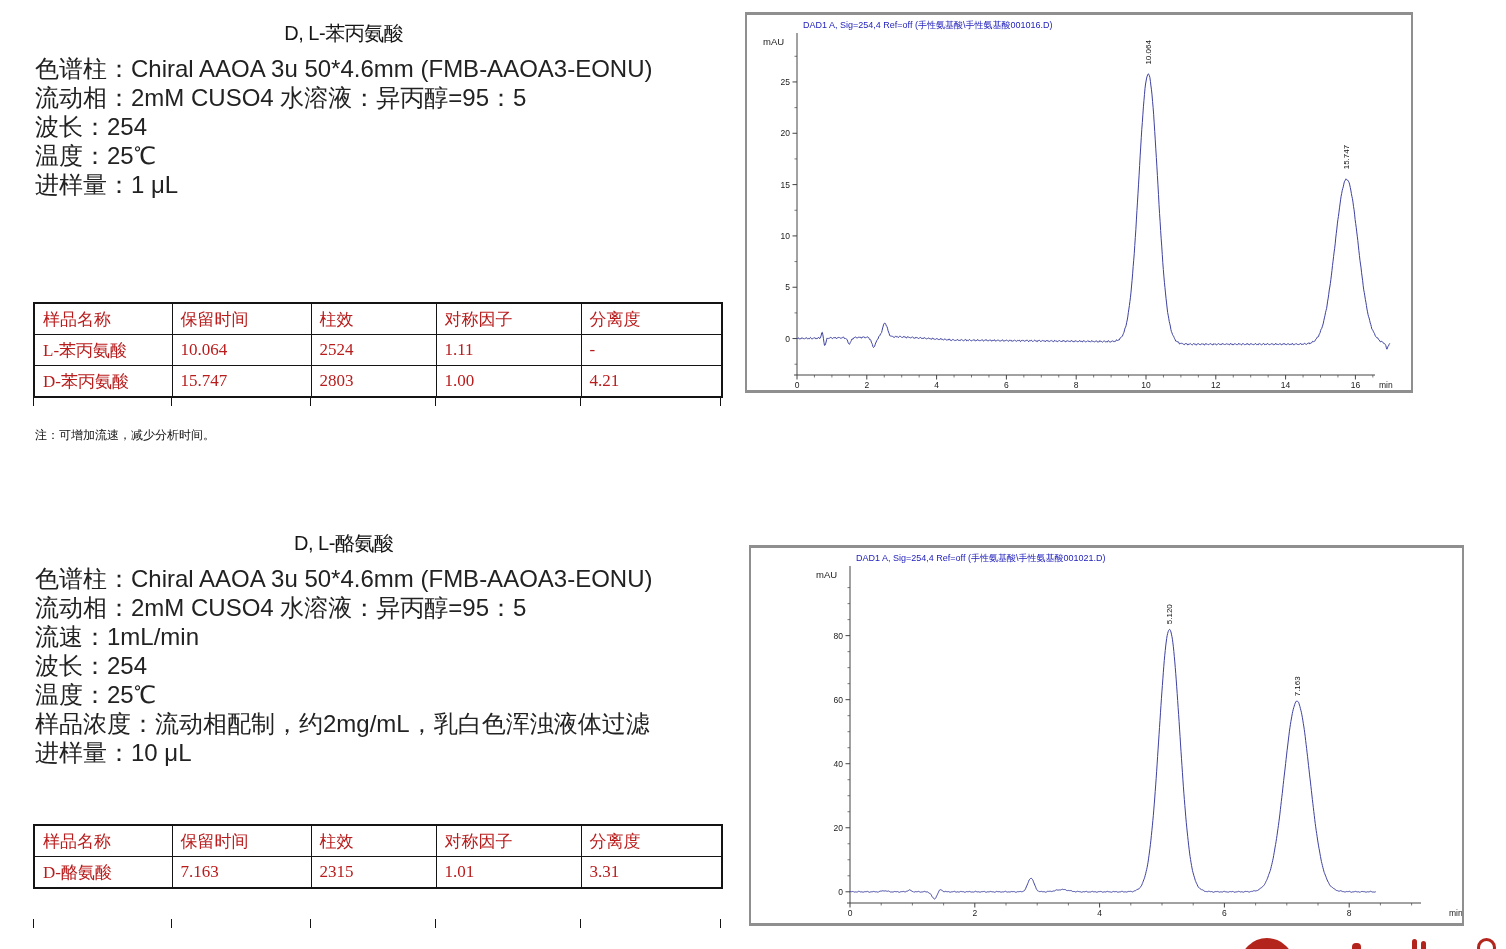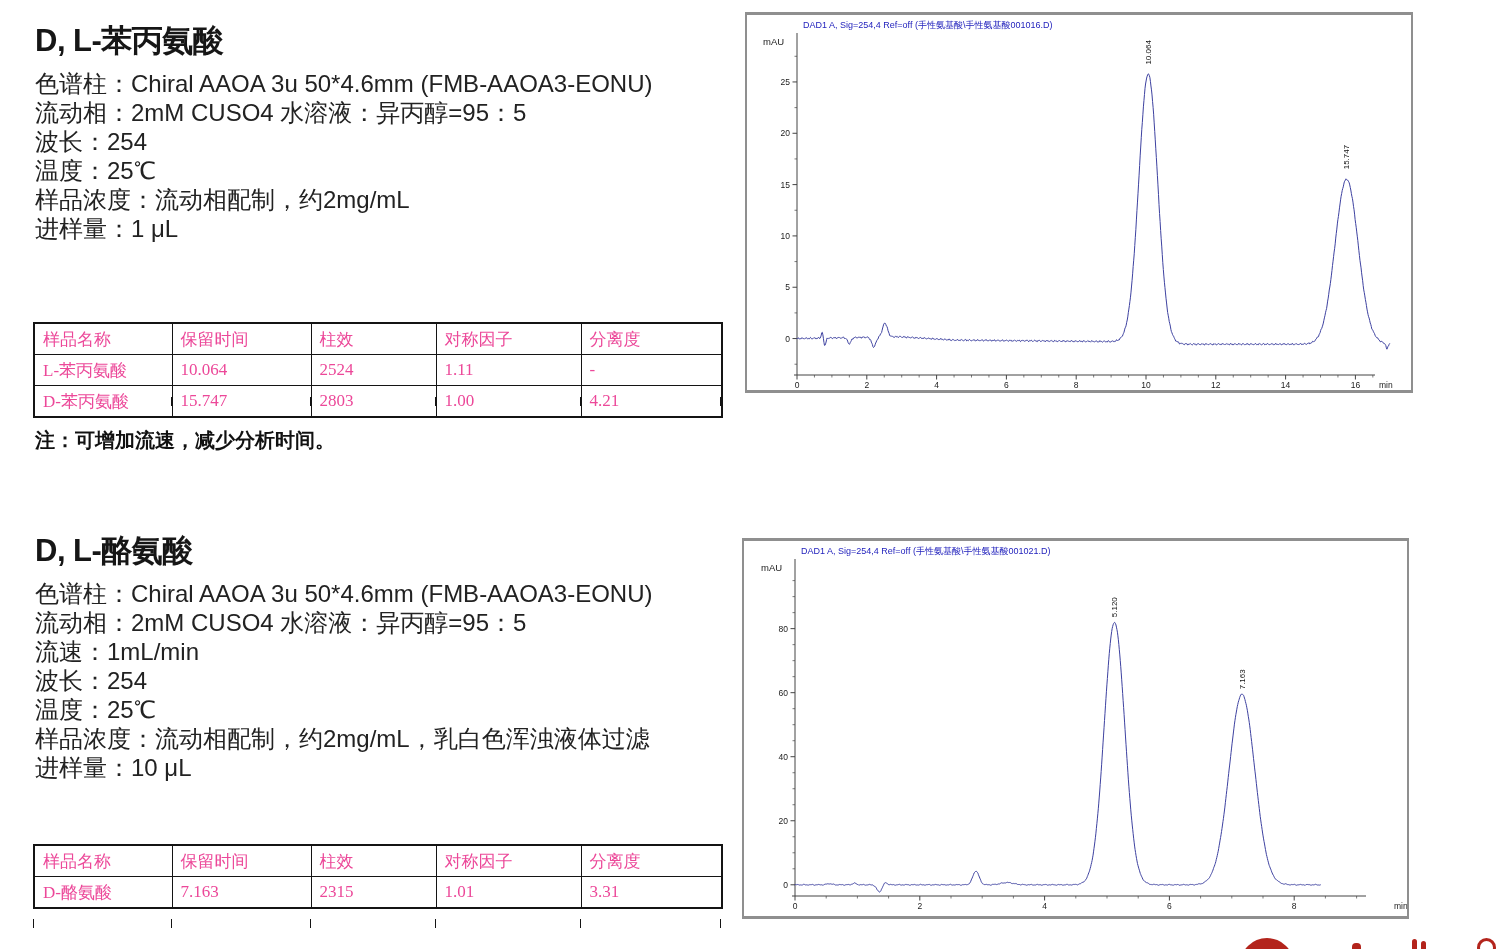--- a/index.html
+++ b/index.html
@@ -2,33 +2,33 @@
 <html style="--logo-red: #b3241c;"><head>
 <meta charset="utf-8">
 <style>
   html,body{margin:0;padding:0;}
   body{
     position:relative;width:1506px;height:949px;background:#ffffff;
     overflow:hidden;font-family:"Liberation Sans",sans-serif;color:#1f1f1f;
   }
   .abs{position:absolute;}
   
-  .compound-title{font-size:31px;font-weight:700;letter-spacing:-0.5px;color:#161616;margin:0;}
+  .compound-title{font-size:20px;font-weight:400;letter-spacing:-0.5px;color:#161616;margin:0;text-align:center;}
   .params{font-size:24px;line-height:29px;color:#222;}
   .param-line{white-space:nowrap;}
   
   table.results{border-collapse:collapse;table-layout:fixed;width:688px;
-    font-family:"Liberation Serif",serif;font-size:17px;color:#ec4899;margin-top:20px;}
+    font-family:"Liberation Serif",serif;font-size:17px;color:#b91c1c;}
   table.results th,table.results td{
     border:1px solid #141414;padding:0 8px;text-align:left;font-weight:normal;
     height:30px;overflow:hidden;white-space:nowrap;}
   table.results{border:2px solid #141414;}
   .stubs{position:absolute;width:688px;height:9px;}
   .stubs i{position:absolute;top:0;width:1px;height:9px;background:#141414;}
-  .note{font-family:"Liberation Serif",serif;font-size:20px;color:#111;margin:0;white-space:nowrap;font-weight:bold;}
+  .note{font-family:"Liberation Serif",serif;font-size:12px;color:#111;margin:0;white-space:nowrap;}
   
   .chart-frame{position:absolute;background:#fff;border:2px solid #8f8f8f;
     border-top-width:3px;border-bottom-width:3px;}
   .chart-frame svg{display:block;}
   .c-hdr{font:9px "Liberation Sans",sans-serif;}
   .c-ylab{font:9.5px "Liberation Sans",sans-serif;fill:#222;}
   .c-tick{font:8.5px "Liberation Sans",sans-serif;fill:#222;}
   .c-ax{stroke:#444;stroke-width:1;fill:none;}
   .c-ax.thin{stroke-width:0.7;}
   .c-trace{fill:none;stroke-width:1;stroke-linejoin:round;stroke-linecap:round;}
@@ -45,21 +45,20 @@
 </head>
 <body>
 
 <section class="abs" style="left:35px;top:20px;">
   <h1 class="compound-title">D, L-苯丙氨酸</h1>
   <div class="params" style="margin-top:7px;">
     <div class="param-line">色谱柱：Chiral AAOA 3u 50*4.6mm (FMB-AAOA3-EONU)</div>
     <div class="param-line">流动相：2mM CUSO4 水溶液：异丙醇=95：5</div>
     <div class="param-line">波长：254</div>
     <div class="param-line">温度：25℃</div>
-    <div class="param-line">样品浓度：流动相配制，约2mg/mL</div>
     <div class="param-line">进样量：1 μL</div>
   </div>
 </section>
 
 <table class="results abs" style="left:33px;top:302px;">
   <colgroup>
       <col style="width:138px">
       <col style="width:139px">
       <col style="width:125px">
       <col style="width:145px">
@@ -218,21 +217,21 @@
       <line x1="573.5" y1="360" x2="573.5" y2="362.5" class="c-ax thin"></line>
       <line x1="590.9499999999999" y1="360" x2="590.9499999999999" y2="362.5" class="c-ax thin"></line>
       <line x1="625.85" y1="360" x2="625.85" y2="362.5" class="c-ax thin"></line>
       <text x="632" y="373" class="c-tick">min</text>
       <path d="M50.00 323.48L50.54 323.46L51.08 322.90L51.62 322.90L52.15 324.01L52.69 324.07L53.23 323.49L53.77 323.90L54.31 323.70L54.85 322.64L55.39 322.88L55.93 323.62L56.46 323.60L57.00 323.83L57.54 323.95L58.08 323.37L58.62 323.16L59.16 323.03L59.70 322.70L60.24 323.44L60.77 324.17L61.31 323.54L61.85 323.38L62.39 323.72L62.93 322.86L63.47 322.39L64.01 323.34L64.55 323.68L65.08 323.50L65.62 323.78L66.16 323.48L66.70 322.89L67.24 322.90L67.78 322.75L68.32 322.95L68.86 323.90L69.39 323.79L69.93 323.07L70.47 323.36L71.01 323.15L71.55 322.23L72.09 322.76L72.63 323.61L73.17 323.00L73.70 321.91L74.24 320.16L74.78 317.73L75.32 317.39L75.86 319.81L76.40 323.30L76.94 327.36L77.48 330.30L78.01 330.27L78.55 328.85L79.09 327.01L79.63 324.32L80.17 322.94L80.71 323.60L81.25 323.67L81.79 323.11L82.32 323.28L82.86 323.02L83.40 322.34L83.94 322.50L84.48 322.77L85.02 323.01L85.56 323.64L86.09 323.37L86.63 322.59L87.17 322.81L87.71 322.69L88.25 322.02L88.79 322.78L89.33 323.71L89.87 323.14L90.40 322.85L90.94 323.04L91.48 322.40L92.02 322.12L92.56 322.65L93.10 322.88L93.64 323.23L94.18 323.44L94.71 322.66L95.25 322.34L95.79 322.67L96.33 322.19L96.87 322.25L97.41 323.52L97.95 323.66L98.49 323.11L99.02 323.73L99.56 324.30L100.10 324.60L100.64 326.09L101.18 327.78L101.72 328.73L102.26 329.35L102.80 328.82L103.33 327.36L103.87 326.51L104.41 325.43L104.95 324.00L105.49 324.03L106.03 324.21L106.57 323.00L107.11 322.41L107.64 322.63L108.18 322.04L108.72 321.84L109.26 322.67L109.80 322.93L110.34 322.87L110.88 322.85L111.42 322.18L111.95 321.88L112.49 322.28L113.03 322.07L113.57 322.25L114.11 323.28L114.65 322.99L115.19 321.98L115.72 322.21L116.26 322.22L116.80 321.63L117.34 322.19L117.88 322.94L118.42 322.74L118.96 322.61L119.50 322.33L120.03 321.75L120.57 322.03L121.11 322.43L121.65 322.51L122.19 323.62L122.73 324.66L123.27 324.48L123.81 325.25L124.34 327.14L124.88 328.23L125.42 329.59L125.96 331.73L126.50 332.50L127.04 332.01L127.58 331.28L128.12 329.72L128.65 328.05L129.19 327.02L129.73 325.64L130.27 324.58L130.81 324.29L131.35 322.97L131.89 321.26L132.43 320.96L132.96 320.37L133.50 318.89L134.04 318.32L134.58 317.55L135.12 315.23L135.66 312.98L136.20 311.10L136.74 309.15L137.27 308.29L137.81 308.26L138.35 308.40L138.89 309.63L139.43 311.07L139.97 311.65L140.51 313.22L141.05 315.71L141.58 317.04L142.12 318.40L142.66 320.48L143.20 321.16L143.74 320.83L144.28 321.13L144.82 321.20L145.36 321.16L145.89 321.78L146.43 322.07L146.97 322.10L147.51 322.42L148.05 321.79L148.59 320.92L149.13 321.47L149.66 321.82L150.20 321.40L150.74 322.08L151.28 322.66L151.82 321.79L152.36 321.32L152.90 321.58L153.44 321.40L153.97 321.66L154.51 322.30L155.05 322.32L155.59 322.40L156.13 322.32L156.67 321.41L157.21 321.39L157.75 322.25L158.28 322.10L158.82 322.14L159.36 323.07L159.90 322.73L160.44 321.70L160.98 321.90L161.52 322.13L162.06 322.01L162.59 322.62L163.13 323.00L163.67 322.79L164.21 322.78L164.75 322.26L165.29 321.71L165.83 322.44L166.37 322.92L166.90 322.58L167.44 323.16L167.98 323.55L168.52 322.45L169.06 322.06L169.60 322.69L170.14 322.65L170.68 322.82L171.21 323.52L171.75 323.43L172.29 323.11L172.83 322.95L173.37 322.37L173.91 322.55L174.45 323.45L174.99 323.35L175.52 323.29L176.06 323.99L176.60 323.43L177.14 322.41L177.68 322.91L178.22 323.40L178.76 323.22L179.29 323.76L179.83 324.14L180.37 323.62L180.91 323.37L181.45 323.12L181.99 322.89L182.53 323.65L183.07 324.13L183.60 323.76L184.14 324.13L184.68 324.28L185.22 323.15L185.76 322.99L186.30 323.93L186.84 323.93L187.38 323.95L187.91 324.62L188.45 324.37L188.99 323.74L189.53 323.68L190.07 323.51L190.61 323.81L191.15 324.63L191.69 324.53L192.22 324.32L192.76 324.75L193.30 324.12L193.84 323.28L194.38 324.09L194.92 324.72L195.46 324.40L196.00 324.82L196.53 325.12L197.07 324.35L197.61 324.02L198.15 324.16L198.69 324.21L199.23 324.86L199.77 325.27L200.31 324.84L200.84 324.95L201.38 324.95L201.92 323.98L202.46 324.11L203.00 325.25L203.54 325.17L204.08 325.00L204.62 325.59L205.15 325.19L205.69 324.39L206.23 324.58L206.77 324.83L207.31 325.09L207.85 325.70L208.39 325.53L208.93 325.13L209.46 325.30L210.00 324.74L210.54 324.18L211.08 325.18L211.62 325.77L212.16 325.22L212.70 325.47L213.23 325.66L213.77 324.71L214.31 324.44L214.85 324.99L215.39 325.16L215.93 325.54L216.47 325.81L217.01 325.29L217.54 325.14L218.08 325.10L218.62 324.41L219.16 324.77L219.70 325.90L220.24 325.63L220.78 325.23L221.32 325.71L221.85 325.20L222.39 324.37L222.93 324.87L223.47 325.40L224.01 325.46L224.55 325.82L225.09 325.64L225.63 325.09L226.16 325.12L226.70 324.82L227.24 324.60L227.78 325.64L228.32 326.08L228.86 325.33L229.40 325.45L229.94 325.60L230.47 324.64L231.01 324.58L231.55 325.50L232.09 325.64L232.63 325.68L233.17 325.86L233.71 325.32L234.25 325.00L234.78 325.07L235.32 324.78L235.86 325.27L236.40 326.23L236.94 325.77L237.48 325.22L238.02 325.63L238.56 325.15L239.09 324.46L239.63 325.29L240.17 325.95L240.71 325.69L241.25 325.81L241.79 325.66L242.33 325.03L242.87 325.04L243.40 325.09L243.94 325.14L244.48 326.03L245.02 326.23L245.56 325.34L246.10 325.37L246.64 325.55L247.17 324.72L247.71 324.91L248.25 326.04L248.79 326.00L249.33 325.67L249.87 325.81L250.41 325.32L250.95 324.93L251.48 325.22L252.02 325.30L252.56 325.74L253.10 326.40L253.64 325.78L254.18 325.17L254.72 325.57L255.26 325.21L255.79 324.74L256.33 325.78L256.87 326.38L257.41 325.76L257.95 325.70L258.49 325.66L259.03 325.03L259.57 325.10L260.10 325.52L260.64 325.69L261.18 326.25L261.72 326.22L262.26 325.30L262.80 325.31L263.34 325.58L263.88 324.96L264.41 325.37L264.95 326.51L265.49 326.17L266.03 325.55L266.57 325.75L267.11 325.37L267.65 324.98L268.19 325.52L268.72 325.87L269.26 326.08L269.80 326.38L270.34 325.72L270.88 325.14L271.42 325.57L271.96 325.42L272.50 325.17L273.03 326.25L273.57 326.64L274.11 325.69L274.65 325.56L275.19 325.70L275.73 325.13L276.27 325.32L276.80 326.03L277.34 326.15L277.88 326.28L278.42 326.10L278.96 325.28L279.50 325.33L280.04 325.72L280.58 325.36L281.11 325.84L281.65 326.81L282.19 326.16L282.73 325.38L283.27 325.73L283.81 325.52L284.35 325.18L284.89 325.94L285.42 326.39L285.96 326.23L286.50 326.21L287.04 325.65L287.58 325.19L288.12 325.69L288.66 325.75L289.20 325.66L289.73 326.59L290.27 326.68L290.81 325.53L291.35 325.48L291.89 325.84L292.43 325.36L292.97 325.65L293.51 326.53L294.04 326.43L294.58 326.14L295.12 325.94L295.66 325.36L296.20 325.46L296.74 325.98L297.28 325.84L297.82 326.24L298.35 326.90L298.89 326.03L299.43 325.26L299.97 325.82L300.51 325.78L301.05 325.50L301.59 326.37L302.13 326.77L302.66 326.19L303.20 325.97L303.74 325.68L304.28 325.38L304.82 325.91L305.36 326.17L305.90 326.12L306.44 326.75L306.97 326.56L307.51 325.39L308.05 325.51L308.59 326.10L309.13 325.70L309.67 326.03L310.21 326.92L310.74 326.52L311.28 325.89L311.82 325.86L312.36 325.57L312.90 325.71L313.44 326.32L313.98 326.31L314.52 326.49L315.05 326.80L315.59 325.87L316.13 325.26L316.67 326.04L317.21 326.13L317.75 325.86L318.29 326.73L318.83 326.95L319.36 326.01L319.90 325.78L320.44 325.84L320.98 325.69L321.52 326.19L322.06 326.59L322.60 326.46L323.14 326.70L323.67 326.36L324.21 325.36L324.75 325.70L325.29 326.44L325.83 326.08L326.37 326.37L326.91 327.14L327.45 326.44L327.98 325.65L328.52 325.91L329.06 325.92L329.60 326.02L330.14 326.66L330.68 326.69L331.22 326.56L331.76 326.57L332.29 325.78L332.83 325.43L333.37 326.36L333.91 326.52L334.45 326.21L334.99 326.95L335.53 326.94L336.07 325.80L336.60 325.72L337.14 326.17L337.68 326.08L338.22 326.49L338.76 326.94L339.30 326.64L339.84 326.51L340.37 326.19L340.91 325.51L341.45 326.03L341.99 326.81L342.53 326.45L343.07 326.61L343.61 327.17L344.15 326.27L344.68 325.52L345.22 326.14L345.76 326.37L346.30 326.35L346.84 326.94L347.38 326.94L347.92 326.47L348.46 326.33L348.99 325.85L349.53 325.78L350.07 326.74L350.61 326.88L351.15 326.48L351.69 327.01L352.23 326.82L352.77 325.65L353.30 325.84L353.84 326.61L354.38 326.48L354.92 326.73L355.46 327.16L356.00 326.67L356.54 326.26L357.08 326.13L357.61 325.84L358.15 326.43L358.69 327.14L359.23 326.72L359.77 326.69L360.31 327.04L360.85 326.10L361.39 325.54L361.92 326.49L362.46 326.79L363.00 326.54L363.54 327.02L364.08 326.92L364.62 326.16L365.16 325.99L365.70 325.90L366.23 325.98L366.77 326.74L367.31 326.73L367.85 326.13L368.39 326.32L368.93 325.91L369.47 324.74L370.01 325.05L370.54 325.77L371.08 325.22L371.62 324.96L372.16 324.99L372.70 323.91L373.24 322.89L373.78 322.51L374.31 321.91L374.85 321.63L375.39 321.27L375.93 319.76L376.47 318.37L377.01 317.22L377.55 314.90L378.09 312.92L378.62 312.14L379.16 310.22L379.70 307.30L380.24 304.99L380.78 301.86L381.32 297.67L381.86 294.07L382.40 290.49L382.93 286.34L383.47 282.21L384.01 277.11L384.55 271.04L385.09 265.29L385.63 258.82L386.17 251.49L386.71 245.20L387.24 238.77L387.78 230.52L388.32 222.30L388.86 214.29L389.40 204.92L389.94 195.55L390.48 187.09L391.02 178.21L391.55 169.17L392.09 160.19L392.63 150.42L393.17 140.89L393.71 132.02L394.25 122.72L394.79 114.27L395.33 107.36L395.86 99.75L396.40 91.87L396.94 85.57L397.48 79.46L398.02 73.28L398.56 69.01L399.10 65.97L399.64 63.06L400.17 61.16L400.71 59.81L401.25 58.78L401.79 59.24L402.33 60.57L402.87 62.45L403.41 66.32L403.95 70.97L404.48 74.87L405.02 79.95L405.56 86.36L406.10 92.33L406.64 99.21L407.18 107.88L407.72 116.42L408.25 124.83L408.79 133.80L409.33 142.41L409.87 151.18L410.41 160.68L410.95 169.87L411.49 179.40L412.03 189.64L412.56 198.54L413.10 206.56L413.64 215.49L414.18 223.80L414.72 231.10L415.26 239.41L415.80 247.73L416.34 254.54L416.87 261.07L417.41 267.28L417.95 272.54L418.49 277.95L419.03 283.28L419.57 287.96L420.11 293.00L420.65 297.47L421.18 300.21L421.72 303.19L422.26 306.62L422.80 308.76L423.34 311.06L423.88 314.40L424.42 316.60L424.96 317.82L425.49 319.40L426.03 320.45L426.57 321.19L427.11 322.56L427.65 323.70L428.19 324.75L428.73 326.14L429.27 326.36L429.80 325.98L430.34 326.74L430.88 327.17L431.42 326.89L431.96 327.89L432.50 329.02L433.04 328.64L433.58 328.42L434.11 328.63L434.65 328.22L435.19 328.26L435.73 328.86L436.27 329.07L436.81 329.52L437.35 329.72L437.88 328.82L438.42 328.55L438.96 329.09L439.50 328.71L440.04 328.74L440.58 329.92L441.12 329.91L441.66 329.04L442.19 329.09L442.73 328.99L443.27 328.55L443.81 329.00L444.35 329.48L444.89 329.56L445.43 329.83L445.97 329.35L446.50 328.54L447.04 328.91L447.58 329.13L448.12 328.73L448.66 329.51L449.20 330.22L449.74 329.31L450.28 328.82L450.81 329.12L451.35 328.75L451.89 328.73L452.43 329.48L452.97 329.66L453.51 329.64L454.05 329.56L454.59 328.76L455.12 328.58L455.66 329.19L456.20 329.01L456.74 329.10L457.28 330.11L457.82 329.79L458.36 328.71L458.90 328.91L459.43 329.05L459.97 328.65L460.51 329.21L461.05 329.82L461.59 329.61L462.13 329.49L462.67 329.07L463.21 328.48L463.74 328.93L464.28 329.30L464.82 329.04L465.36 329.70L465.90 330.11L466.44 328.99L466.98 328.55L467.52 329.12L468.05 328.88L468.59 328.89L469.13 329.76L469.67 329.82L470.21 329.37L470.75 329.19L471.29 328.67L471.82 328.63L472.36 329.30L472.90 329.29L473.44 329.35L473.98 330.05L474.52 329.49L475.06 328.41L475.60 328.84L476.13 329.20L476.67 328.83L477.21 329.43L477.75 330.02L478.29 329.46L478.83 329.07L479.37 328.89L479.91 328.57L480.44 329.03L480.98 329.51L481.52 329.32L482.06 329.71L482.60 329.83L483.14 328.68L483.68 328.43L484.22 329.25L484.75 329.10L485.29 329.08L485.83 329.94L486.37 329.79L486.91 328.98L487.45 328.89L487.99 328.75L488.53 328.79L489.06 329.46L489.60 329.55L490.14 329.45L490.68 329.81L491.22 329.15L491.76 328.25L492.30 328.93L492.84 329.43L493.37 329.03L493.91 329.57L494.45 330.05L494.99 329.17L495.53 328.69L496.07 328.88L496.61 328.80L497.15 329.19L497.68 329.70L498.22 329.49L498.76 329.55L499.30 329.46L499.84 328.47L500.38 328.48L500.92 329.47L501.45 329.33L501.99 329.22L502.53 329.98L503.07 329.59L503.61 328.59L504.15 328.74L504.69 328.98L505.23 329.01L505.76 329.59L506.30 329.72L506.84 329.40L507.38 329.44L507.92 328.87L508.46 328.28L509.00 329.13L509.54 329.67L510.07 329.20L510.61 329.60L511.15 329.90L511.69 328.83L512.23 328.44L512.77 329.03L513.31 329.10L513.85 329.33L514.38 329.82L514.92 329.53L515.46 329.25L516.00 329.10L516.54 328.44L517.08 328.70L517.62 329.71L518.16 329.52L518.69 329.26L519.23 329.85L519.77 329.30L520.31 328.30L520.85 328.78L521.39 329.32L521.93 329.22L522.47 329.65L523.00 329.76L523.54 329.21L524.08 329.04L524.62 328.74L525.16 328.50L525.70 329.39L526.24 329.85L526.78 329.27L527.31 329.49L527.85 329.64L528.39 328.54L528.93 328.38L529.47 329.33L530.01 329.41L530.55 329.39L531.09 329.81L531.62 329.43L532.16 328.89L532.70 328.85L533.24 328.62L533.78 329.01L534.32 329.88L534.86 329.60L535.39 329.20L535.93 329.60L536.47 329.02L537.01 328.19L537.55 329.00L538.09 329.67L538.63 329.35L539.17 329.59L539.70 329.68L540.24 328.95L540.78 328.72L541.32 328.81L541.86 328.86L542.40 329.61L542.94 329.91L543.48 329.24L544.01 329.28L544.55 329.35L545.09 328.40L545.63 328.53L546.17 329.68L546.71 329.62L547.25 329.32L547.79 329.68L548.32 329.24L548.86 328.57L549.40 328.77L549.94 328.95L550.48 329.29L551.02 329.91L551.56 329.53L552.10 329.00L552.63 329.27L553.17 328.78L553.71 328.23L554.25 329.25L554.79 329.87L555.33 329.24L555.87 329.30L556.41 329.38L556.94 328.53L557.48 328.35L558.02 328.82L558.56 328.97L559.10 329.37L559.64 329.43L560.18 328.64L560.72 328.47L561.25 328.47L561.79 327.69L562.33 327.95L562.87 328.97L563.41 328.51L563.95 327.78L564.49 327.91L565.03 327.23L565.56 326.30L566.10 326.50L566.64 326.63L567.18 326.37L567.72 326.24L568.26 325.34L568.80 324.22L569.33 323.81L569.87 322.90L570.41 321.91L570.95 322.16L571.49 321.68L572.03 319.80L572.57 318.67L573.11 317.63L573.64 315.51L574.18 314.09L574.72 313.38L575.26 311.83L575.80 310.06L576.34 308.08L576.88 305.30L577.42 302.87L577.95 300.66L578.49 297.77L579.03 295.54L579.57 293.63L580.11 290.02L580.65 286.12L581.19 283.14L581.73 279.27L582.26 275.03L582.80 272.00L583.34 268.66L583.88 264.34L584.42 260.14L584.96 255.49L585.50 250.51L586.04 246.22L586.57 241.71L587.11 237.07L587.65 233.34L588.19 228.82L588.73 223.10L589.27 218.43L589.81 214.12L590.35 208.92L590.88 204.70L591.42 201.44L591.96 197.21L592.50 192.85L593.04 188.99L593.58 184.85L594.12 181.28L594.66 178.53L595.19 175.65L595.73 173.50L596.27 171.87L596.81 169.15L597.35 166.79L597.89 165.98L598.43 164.83L598.96 163.82L599.50 164.55L600.04 165.22L600.58 165.07L601.12 165.72L601.66 166.76L602.20 167.80L602.74 169.92L603.27 172.45L603.81 175.02L604.35 178.38L604.89 181.32L605.43 183.55L605.97 187.13L606.51 191.30L607.05 194.72L607.58 199.17L608.12 204.49L608.66 208.49L609.20 212.29L609.74 216.92L610.28 221.20L610.82 225.67L611.36 230.88L611.89 235.72L612.43 240.53L612.97 245.37L613.51 249.05L614.05 252.85L614.59 257.77L615.13 261.95L615.67 265.76L616.20 270.72L616.74 274.88L617.28 277.58L617.82 280.89L618.36 284.39L618.90 287.23L619.44 290.60L619.98 294.08L620.51 296.84L621.05 299.59L621.59 301.73L622.13 303.08L622.67 305.38L623.21 307.92L623.75 309.39L624.29 311.47L624.82 313.94L625.36 314.71L625.90 315.20L626.44 316.73L626.98 317.75L627.52 318.61L628.06 320.23L628.60 321.35L629.13 321.95L629.67 322.65L630.21 322.67L630.75 322.90L631.29 324.19L631.83 324.83L632.37 325.11L632.90 326.40L633.44 326.85L633.98 326.02L634.52 326.25L635.06 326.98L635.60 326.96L636.14 327.53L636.68 328.46L637.21 328.55L637.75 328.74L638.29 329.45L638.83 330.59L639.37 332.82L639.91 334.20L640.45 332.91L640.99 331.46L641.52 330.88L642.06 329.53L642.60 328.68" class="c-trace" stroke="#3d41a0"></path>
       <text transform="translate(403.7 49.6) rotate(-90)" class="c-plabel">10.064</text>
       <text transform="translate(602.1 154.3) rotate(-90)" class="c-plabel">15.747</text>
     </svg>
 </figure>
 
-<figure class="chart-frame" style="left:742px;top:538px;width:663px;height:375px;margin:0;">
+<figure class="chart-frame" style="left:742px;top:538px;width:663px;height:375px;margin:7px;padding-left:48px;">
   <svg id="chart-svg-1" viewBox="0 0 663 375" width="663" height="375">
       <text x="57" y="13" class="c-hdr" fill="#2323bd">DAD1 A, Sig=254,4 Ref=off (手性氨基酸\手性氨基酸001021.D)</text>
       <text x="17" y="30" class="c-ylab">mAU</text>
       <line x1="51" y1="18" x2="51" y2="355" class="c-ax"></line>
       <line x1="48" y1="355" x2="622" y2="355" class="c-ax"></line>
       <line x1="46.5" y1="343.7931034482759" x2="51" y2="343.7931034482759" class="c-ax"></line>
       <text x="44" y="346.7931034482759" text-anchor="end" class="c-tick">0</text>
       <line x1="46.5" y1="279.7536945812808" x2="51" y2="279.7536945812808" class="c-ax"></line>
       <text x="44" y="282.7536945812808" text-anchor="end" class="c-tick">20</text>
       <line x1="46.5" y1="215.7142857142857" x2="51" y2="215.7142857142857" class="c-ax"></line>

